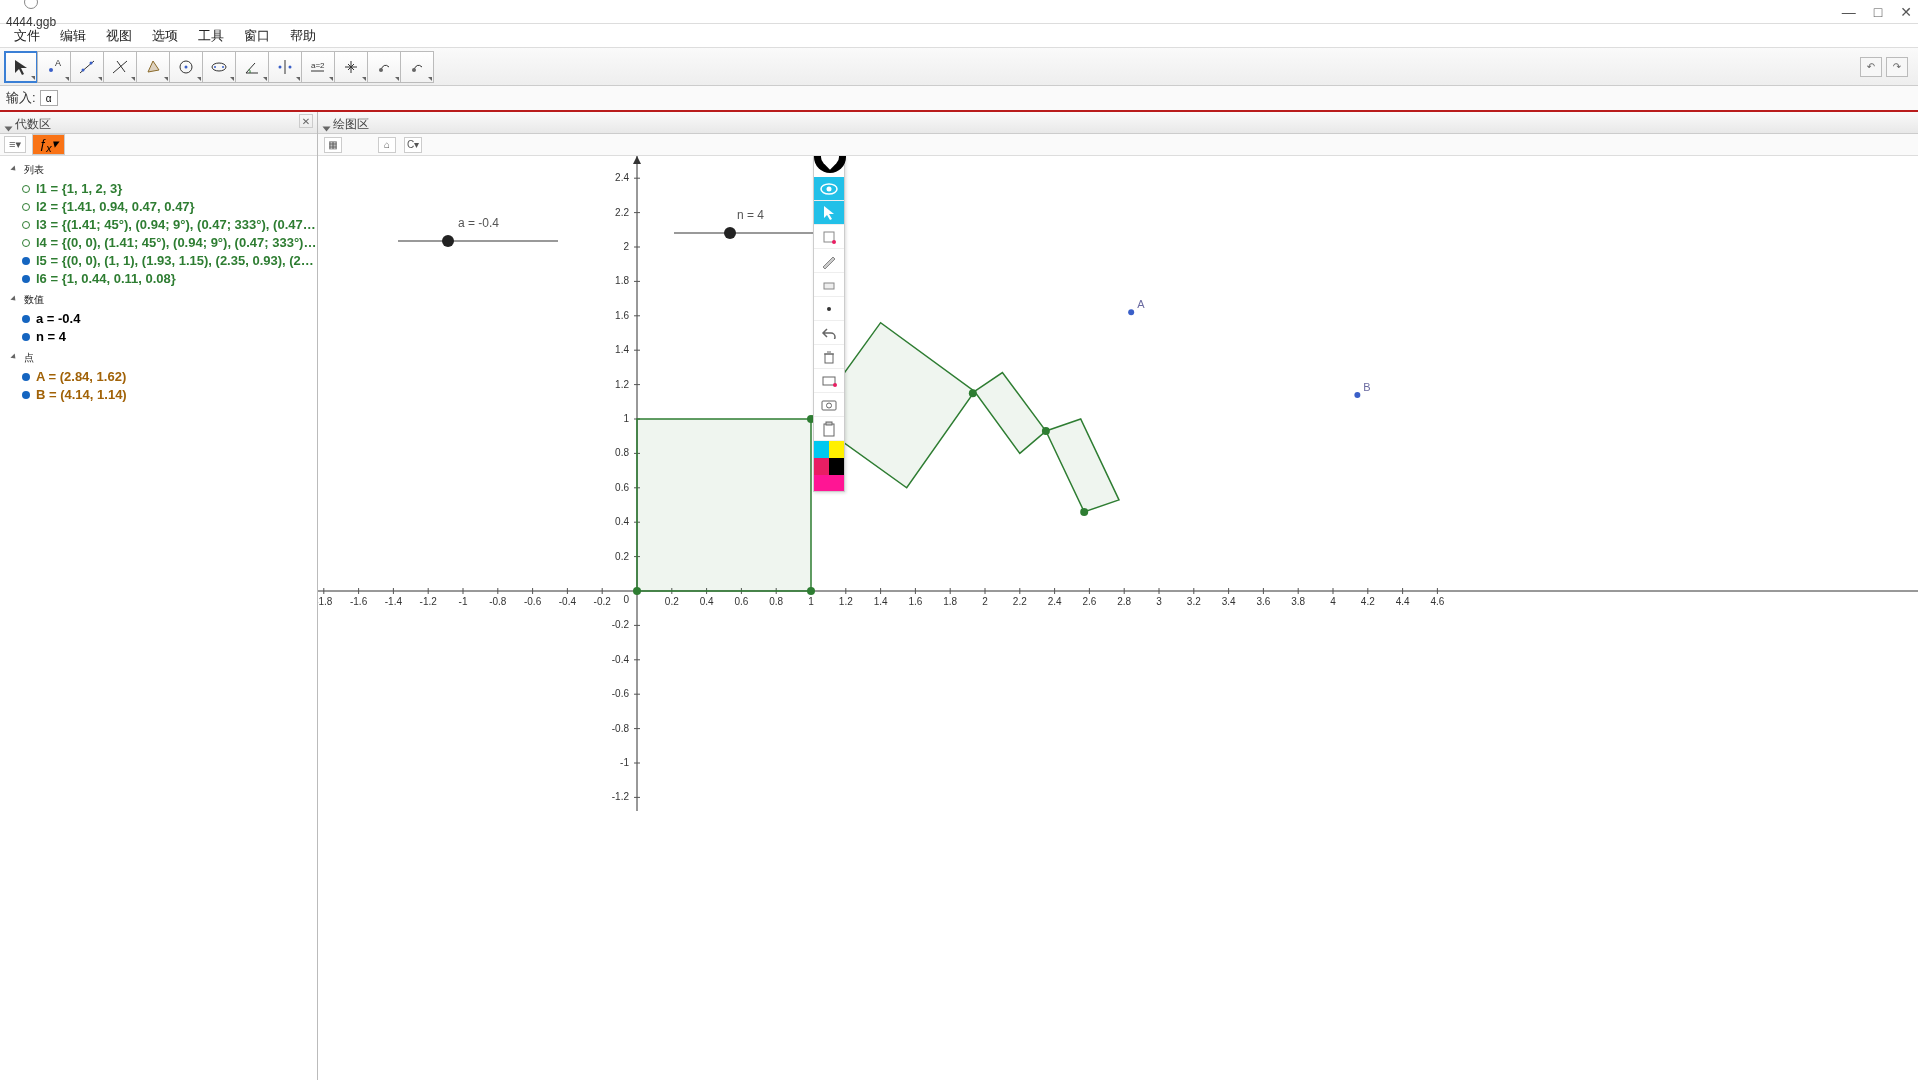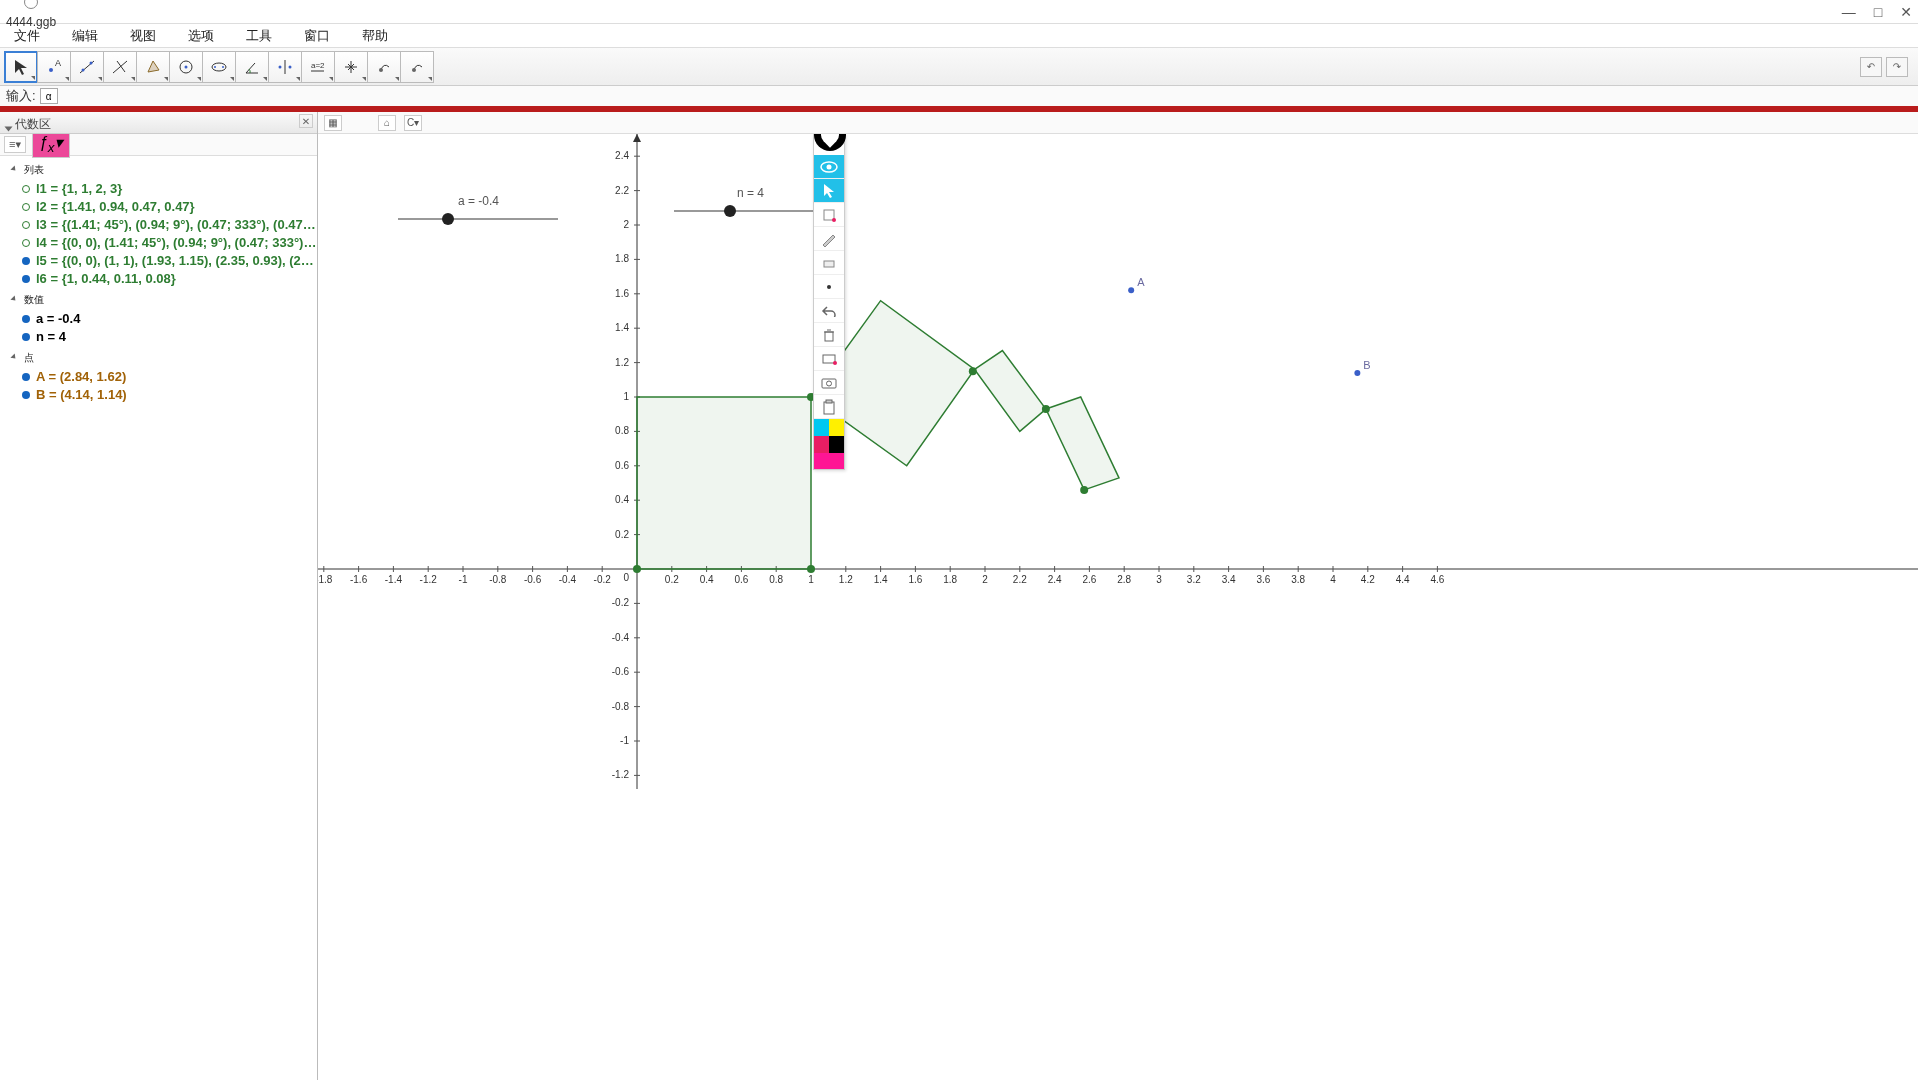--- a/index.html
+++ b/index.html
@@ -5,48 +5,48 @@
 * { box-sizing: border-box; margin: 0; padding: 0; font-family: Arial, sans-serif; }
 body { background: #fff; font-size: 12px; overflow: hidden; }
 
 .titlebar { height: 24px; background: #fff; border-bottom: 1px solid #ddd; display: flex; align-items: center; padding: 0 6px; justify-content: space-between; }
 .titlebar-left { display: flex; align-items: center; gap: 6px; flex-direction: column; }
 .titlebar-icon { width: 14px; height: 14px; border: 1px solid #888; border-radius: 50%; display: inline-block; }
 .titlebar-title { font-size: 12px; color: #333; }
 .titlebar-controls { display: flex; gap: 18px; font-size: 14px; color: #555; }
 .titlebar-controls span { cursor: default; }
 
-.menubar { height: 24px; display: flex; align-items: center; padding: 0 6px; gap: 16px; border-bottom: 1px solid #ddd; }
+.menubar { height: 24px; display: flex; align-items: center; padding: 0 6px; gap: 4px; border-bottom: 1px solid #ddd; }
 .menubar-item { padding: 2px 8px; font-size: 13px; color: #222; cursor: default; }
 
 .toolbar { height: 38px; background: linear-gradient(#fafafa,#eee); border-bottom: 1px solid #ccc; display: flex; align-items: center; padding: 2px 4px; gap: 0; justify-content: space-between; }
 .toolbar-left { display: flex; gap: 0; }
 .tool-btn { width: 34px; height: 32px; border: 1px solid #bbb; background: linear-gradient(#fff,#f2f2f2); display: flex; align-items: center; justify-content: center; position: relative; cursor: default; }
 .tool-btn.active { border: 2px solid #3a7fd5; }
 .tool-btn + .tool-btn { margin-left: -1px; }
 .tool-dd { position:absolute; bottom:1px; right:1px; width:0;height:0;border-left:4px solid transparent;border-top:4px solid #666; }
 .toolbar-right { display:flex; gap:4px; padding-right:6px; }
 .small-btn { width:22px; height:20px; border:1px solid #bbb; background:#f7f7f7; display:flex;align-items:center;justify-content:center;font-size:10px;color:#666; }
 
-.inputbar { height: 26px; border-bottom: 6px solid #b91c1c; display: flex; align-items: center; padding: 0 6px; background:#fafafa; position:relative;}
+.inputbar { height: 26px; border-bottom: 2px solid #b91c1c; display: flex; align-items: center; padding: 0 6px; background:#fafafa; position:relative;}
 .inputbar-label { font-size: 13px; color: #333; margin-right: 4px; }
 .inputbar-text { font-size: 13px; font-family: monospace; flex:1; position:relative;}
 .inputbar-text .hl { color: #1565c0; font-weight: bold; }
 .text-cursor { position:absolute; left:442px; width:1px; height:16px; background:#000; top:5px; }
 .inputbar-right { width:18px;height:16px;border:1px solid #aaa;background:#fff;display:flex;align-items:center;justify-content:center;font-size:10px;}
 
 .content { display: flex; height: calc(100vh - 112px); }
 
 .algebra-panel { width: 318px; border-right: 1px solid #bbb; display: flex; flex-direction: column; background:#fff; position:relative;}
 .panel-header { height: 22px; background: linear-gradient(#fafafa,#e8e8e8); border-bottom: 1px solid #ccc; display: flex; align-items: flex-end; padding: 0 6px; font-size: 12px; color:#444; position:relative;}
 .panel-header .close-x { position:absolute; right:4px; top:2px; width:14px;height:14px; font-size:10px; color:#666; border:1px solid #ccc; display:flex;align-items:center;justify-content:center;}
 .panel-header .tri { display:inline-block;width:0;height:0;border-top:4px solid transparent;border-bottom:4px solid transparent;border-left:5px solid #666;margin-right:4px;transform:rotate(90deg);}
 .panel-subtool { height: 22px; border-bottom:1px solid #ddd; display:flex; align-items:center; padding:0 4px; gap:6px; background:#fafafa;}
 .panel-subtool .sb { font-size:11px; color:#555; border:1px solid #ccc; padding:1px 4px; background:#fff;}
-.panel-subtool .fx { font-style:italic; font-size:16px; border:1px solid #ccc; padding:1px 6px; background:#ec4899;}
+.panel-subtool .fx { font-style:italic; font-size:13px; border:1px solid #ccc; padding:1px 6px; background:#f97316;}
 .algebra-tree { flex:1; overflow:auto; padding: 4px 0; font-size:13px; line-height:18px;}
 .tree-section { padding-left: 10px; margin-bottom:2px;}
 .tree-section-title { color:#222; font-size:10px; padding:1px 0 1px 14px; position:relative;}
 .tree-section-title::before { content:""; position:absolute; left:2px; top:6px; width:0;height:0;border-top:3px solid transparent;border-bottom:3px solid transparent;border-left:4px solid #666; transform:rotate(45deg);}
 .tree-item { padding: 0 0 0 26px; position:relative; white-space:nowrap; overflow:hidden; text-overflow:ellipsis;}
 .tree-item.bold { font-weight:bold; }
 .bullet { position:absolute; left:12px; top:5px; width:8px;height:8px; border-radius:50%; }
 .bullet.hollow { border:1px solid #2e7d32; background:#fff;}
 .bullet.solid { background:#1565c0; }
 .tree-item.green { color:#2e7d32; }
@@ -238,20 +238,24 @@
         </div>
         <div class="tree-section">
           <div class="tree-section-title">点</div>
           <div class="tree-item blue bold"><span class="bullet solid"></span><span>A = (2.84, 1.62)</span></div>
           <div class="tree-item blue bold"><span class="bullet solid"></span><span>B = (4.14, 1.14)</span></div>
         </div>
       </div>
   </div>
 
   <div class="graphics-panel">
+    <div class="panel-header">
+      <span class="tri"></span>
+        <span>绘图区</span>
+    </div>
     <div class="graphics-subtool">
       <span class="gb">▦</span>
       <span style="flex:0 0 20px"></span>
       <span class="gb">⌂</span>
       <span class="gb">C▾</span>
     </div>
     <div class="canvas-area">
       <svg class="plot" id="plot">
           <line x1="0" y1="435" x2="1600" y2="435" class="axis-line"></line>
           <line x1="319" y1="0" x2="319" y2="655" class="axis-line"></line>

